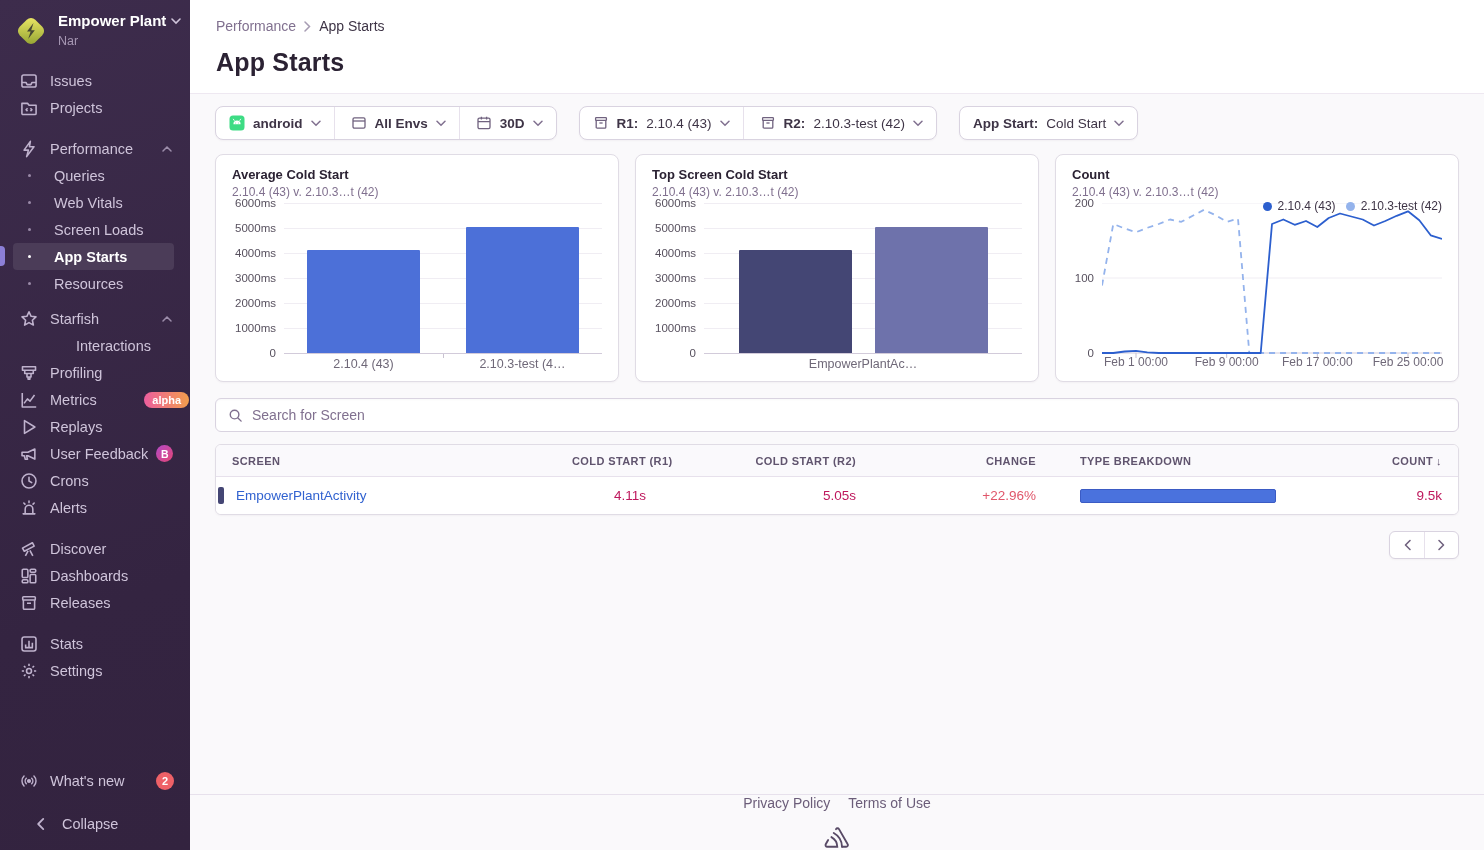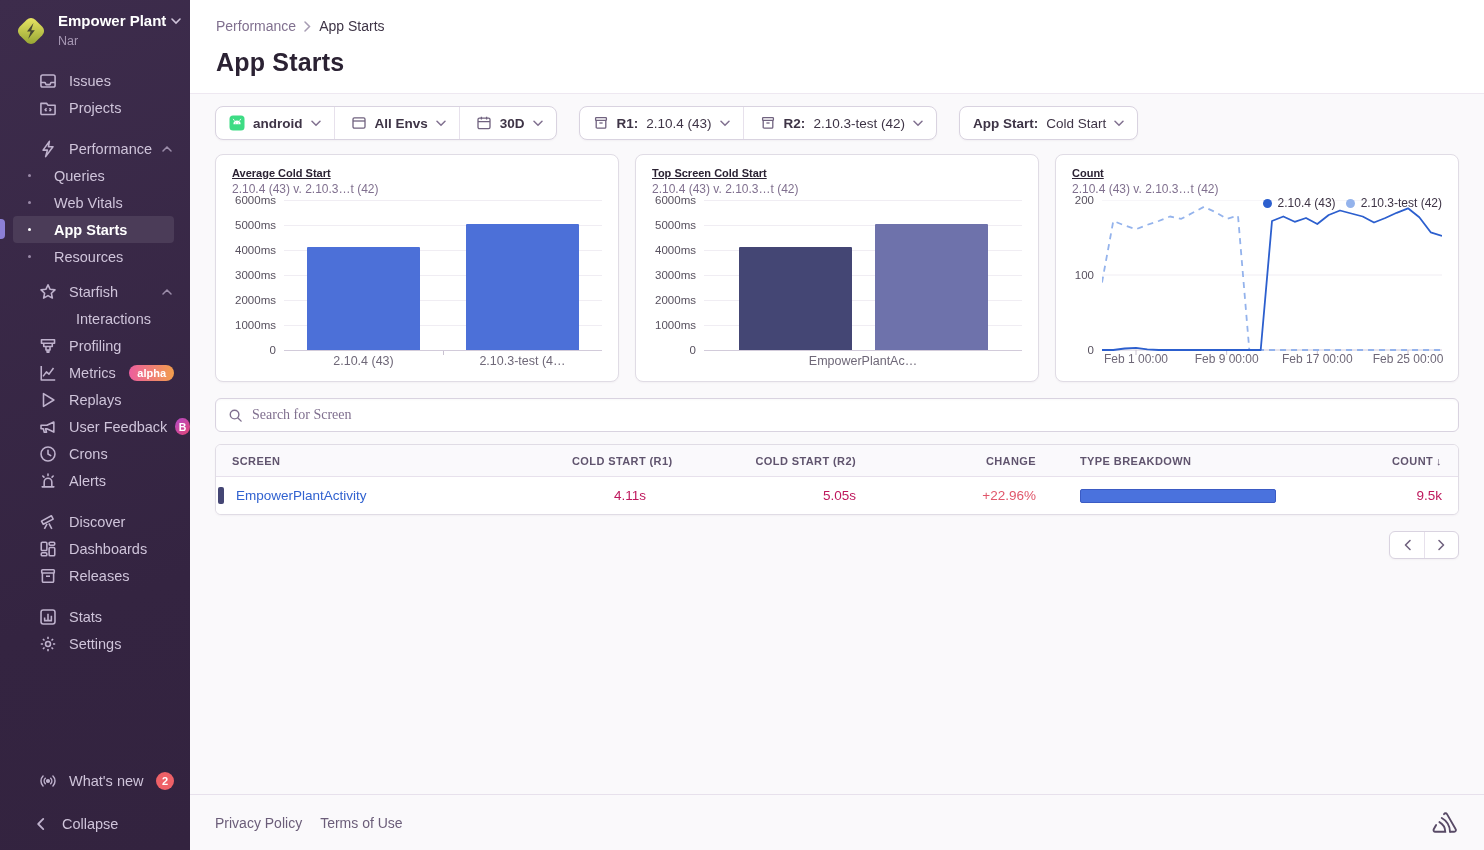--- a/index.html
+++ b/index.html
@@ -6,33 +6,33 @@
   html,body { width:1484px; height:850px; overflow:hidden; font-family:"Liberation Sans", sans-serif; background:#faf9fb; }
   svg { display:block; }
 
   
   .sidebar { position:fixed; left:0; top:0; width:190px; height:850px; background:linear-gradient(160deg,#3d2c4c 0%,#342441 70%,#33233f 100%); color:#cfc4da; display:flex; flex-direction:column; font-size:14.5px; }
   .org-header { display:flex; align-items:center; gap:10px; padding:12px 14px 10px 14px; cursor:pointer; }
   .org-names { line-height:1.25; }
   .org-name { color:#fff; font-weight:bold; font-size:15px; white-space:nowrap; display:flex; align-items:center; gap:5px; }
   .org-sub { color:#a697b3; font-size:12.5px; }
   .nav { display:flex; flex-direction:column; flex:1; padding-top:8px; }
-  .nav-item { display:flex; align-items:center; height:27px; padding-left:39px; cursor:pointer; position:relative; color:#cfc4da; }
+  .nav-item { display:flex; align-items:center; height:27px; padding-left:20px; cursor:pointer; position:relative; color:#cfc4da; }
   .nav-icon { width:18px; height:18px; margin-right:12px; flex:none; color:#bfb2cd; }
   .nav-icon svg { width:18px; height:18px; }
   .nav-label { white-space:nowrap; }
   .nav-chevron { margin-left:auto; margin-right:18px; color:#9c8daa; }
   .sub-item { display:flex; align-items:center; height:27px; padding-left:24px; cursor:pointer; position:relative; color:#cfc4da; }
   .bullet-col { width:10px; margin-right:20px; display:flex; justify-content:center; flex:none; }
   .bullet { width:3px; height:3px; border-radius:50%; background:#9a8aa8; }
   .sub-item.active { margin-left:13px; margin-right:16px; padding-left:11px; background:#4b3c58; border-radius:4px; color:#fff; font-weight:bold; }
   .active-indicator { position:absolute; left:-13px; top:3px; width:5px; height:20px; background:#8c7fd7; border-radius:0 4px 4px 0; }
   .no-bullet { padding-left:76px; }
   .nav-gap { height:14px; flex:none; }
-  .badge-alpha { margin-left:auto; margin-right:16px; background:linear-gradient(90deg,#ec5e9e,#f29e4c); color:#fff; font-size:11px; font-weight:bold; padding:2px 8px; border-radius:9px; }
+  .badge-alpha { margin-left:auto; margin-right:1px; background:linear-gradient(90deg,#ec5e9e,#f29e4c); color:#fff; font-size:11px; font-weight:bold; padding:2px 8px; border-radius:9px; }
   .badge-circle { margin-left:8px; width:17px; height:17px; border-radius:50%; background:linear-gradient(135deg,#b349c8,#e44674); color:#fff; font-size:10.5px; font-weight:bold; display:flex; align-items:center; justify-content:center; }
   .badge-red { margin-left:auto; margin-right:16px; width:18px; height:18px; border-radius:50%; background:#ee6167; color:#fff; font-size:11px; font-weight:bold; display:flex; align-items:center; justify-content:center; }
   .bottom-group { margin-top:auto; }
   .collapse-item { height:44px; display:flex; align-items:center; padding-left:32px; cursor:pointer; margin-top:8px; margin-bottom:4px; }
 
   
   .main { margin-left:190px; height:850px; display:flex; flex-direction:column; }
   .page-header { background:#fff; padding:18px 26px 16px 26px; border-bottom:1px solid #eee8f1; }
   .breadcrumb { display:flex; align-items:center; gap:8px; font-size:14px; color:#80708f; }
   .breadcrumb .crumb-current { color:#3e3446; }
@@ -45,21 +45,21 @@
   .pill-seg { display:flex; align-items:center; gap:8px; padding:0 13px; font-size:13.5px; font-weight:bold; color:#3e3446; cursor:pointer; }
   .pill-seg + .pill-seg { border-left:1px solid #e7e1ec;padding-left:16px; }
   .pill-seg .val { font-weight:normal; color:#3e3446; }
   .chev { color:#80708f; }
   .fi { width:16px; height:16px; color:#70627f; }
   .fi svg { width:16px; height:16px; }
 
   
   .charts-row { display:grid; grid-template-columns:repeat(3,1fr); gap:16px; margin-top:14px; }
   .chart-card { background:#fff; border:1px solid #e0dce5; border-radius:8px; padding:12px 16px 8px 16px; height:228px; box-shadow:0 1px 2px rgba(43,34,51,.04); }
-  .chart-title { font-size:11px; font-weight:bold; color:#2b2233;text-decoration:underline; }
+  .chart-title { font-size:13px; font-weight:bold; color:#2b2233; }
   .chart-subtitle { font-size:12px; color:#80708f; margin-top:3px; }
   .chart-area { display:flex; margin-top:4px; position:relative; }
   .y-axis { position:relative; width:52px; height:150px; flex:none; }
   .y-axis.narrow { width:30px; }
   .ytick { position:absolute; right:8px; font-size:11.5px; color:#57505e; white-space:nowrap; }
   .plot { position:relative; flex:1; height:150px; }
   .gridline { position:absolute; left:0; right:0; height:1px; background:#f0edf3; }
   .gridline.baseline { background:#d2cbda; }
   .bars-row { position:absolute; left:0; right:0; bottom:0; display:flex; justify-content:space-around; align-items:flex-end; }
   .bar-group { display:flex; gap:23px; align-items:flex-end; }
@@ -68,21 +68,21 @@
   .x-label { flex:1; text-align:center; font-size:12.5px; color:#6f6878; white-space:nowrap; overflow:hidden; }
   .center-tick { position:absolute; left:50%; bottom:-5px; width:1px; height:5px; background:#c9c2d1; }
   .legend { position:absolute; top:-4px; right:0; display:flex; gap:10px; align-items:center; background:transparent; }
   .legend-item { display:flex; align-items:center; gap:6px; font-size:12px; color:#3e3446; cursor:pointer; white-space:nowrap; }
   .legend-dot { width:9px; height:9px; border-radius:50%; }
   .line-xlabels { position:absolute; left:0; right:0; top:152px; height:20px; }
   .line-xlabel { position:absolute; transform:translateX(-50%); font-size:12px; color:#6f6878; white-space:nowrap; }
 
   
   .search-bar { margin-top:16px; height:34px; background:#fff; border:1px solid #d9d3e0; border-radius:6px; display:flex; align-items:center; padding:0 12px; gap:9px; box-shadow:inset 0 1px 2px rgba(43,34,51,.03); }
-  .search-bar input { border:none; outline:none; flex:1; font-size:14px; color:#000000; font-family:Liberation Serif, serif; background:transparent; }
+  .search-bar input { border:none; outline:none; flex:1; font-size:14px; color:#000000; font-family:Liberation Sans, sans-serif; background:transparent; }
   .search-bar input::placeholder { color:#80708f; }
   .table-card { margin-top:12px; background:#fff; border:1px solid #e0dce5; border-radius:6px; overflow:hidden; box-shadow:0 1px 2px rgba(43,34,51,.04); }
   .thead, .trow { display:grid; grid-template-columns:356px 90px 210px 180px 260px 1fr; align-items:center; }
   .thead { background:#faf9fc; border-bottom:1px solid #e7e1ec; height:32px; }
   .th { font-size:11px; font-weight:bold; color:#60546e; letter-spacing:.4px; text-transform:uppercase; cursor:pointer; white-space:nowrap; }
   .trow { height:37px; background:#fff; }
   .cell-left { padding-left:16px; text-align:left; }
   .cell-right { padding-right:16px; text-align:right; }
   .cell-bd { padding-left:28px; }
   .screen-cell { display:flex; align-items:center; padding-left:2px; }
@@ -93,21 +93,21 @@
   .bd-track { width:196px; height:14px; }
   .bd-bar { height:14px; background:#4a72dd; border:1px solid #3b5bc4; border-radius:2px; }
   .sort-arrow { margin-left:3px; font-size:11px; }
 
   .pagination { display:flex; justify-content:flex-end; margin-top:16px; }
   .page-btns { display:flex; border:1px solid #d9d3e0; border-radius:6px; background:#fff; overflow:hidden; box-shadow:0 1px 2px rgba(43,34,51,.04); }
   .page-btn { width:34px; height:26px; display:flex; align-items:center; justify-content:center; color:#70627f; cursor:pointer; }
   .page-btn + .page-btn { border-left:1px solid #e7e1ec; }
 
   
-  .footer { border-top:1px solid #e7e1ec; background:#faf9fb; height:56px; display:flex; align-items:center; padding:0 25px; margin-top:8px; }
+  .footer { border-top:1px solid #e7e1ec; background:#faf9fb; height:56px; display:flex; align-items:center; padding:0 25px; margin-top:8px;flex-direction:column; }
   .footer-left, .footer-right { flex:1; display:flex; gap:18px; font-size:14px; color:#6b5d79; }
   .footer-right { justify-content:flex-end; }
   .footer a, .flink { color:#6b5d79; cursor:pointer; text-decoration:none; white-space:nowrap; }
 </style>
 </head>
 <body>
 
 <div class="sidebar">
   <div class="org-header">
     <span>
@@ -172,20 +172,26 @@
         <span class="bullet-col">
           <span class="bullet"></span>
         </span>
         <span class="nav-label">Queries</span>
       </div>
     <div class="sub-item">
         <span class="bullet-col">
           <span class="bullet"></span>
         </span>
         <span class="nav-label">Web Vitals</span>
+      </div>
+    <div class="sub-item">
+        <span class="bullet-col">
+          <span class="bullet"></span>
+        </span>
+        <span class="nav-label">Screen Loads</span>
       </div>
     <div class="sub-item active">
         <span class="active-indicator"></span>
         <span class="bullet-col">
           <span class="bullet" style="background:#fff"></span>
         </span>
         <span class="nav-label">App Starts</span>
       </div>
     <div class="sub-item">
         <span class="bullet-col">

